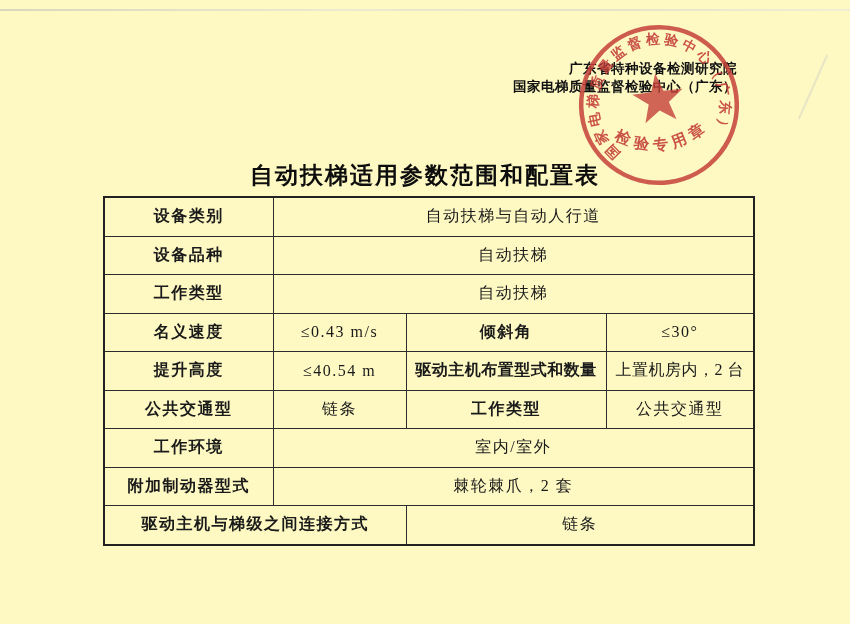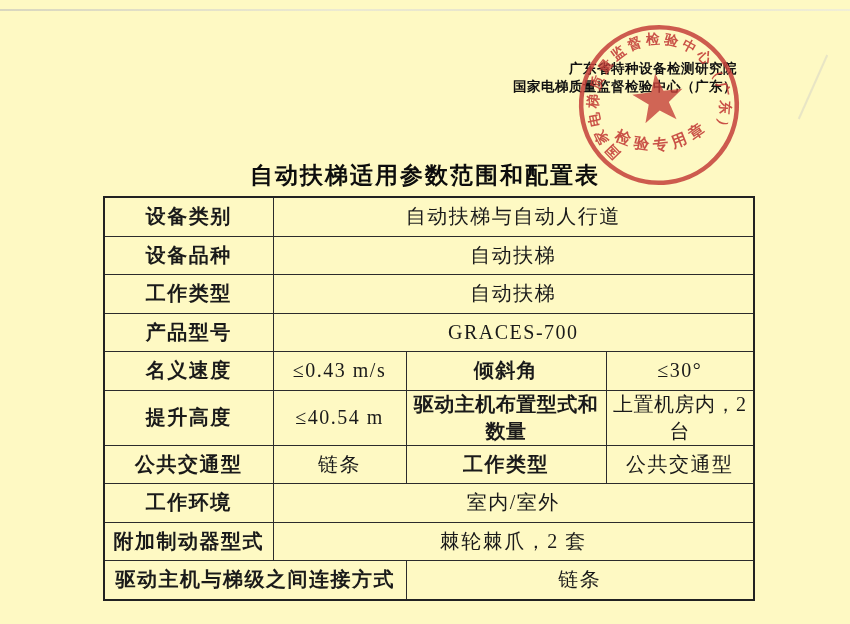--- a/index.html
+++ b/index.html
@@ -13,21 +13,21 @@
     background:#c9c9c9;opacity:.4;transform:rotate(24deg);}
   .header-block{position:absolute;top:60px;right:113px;text-align:right;
     font-size:13.5px;font-weight:600;line-height:18px;color:#111;letter-spacing:.5px;}
   .stamp{position:absolute;left:572px;top:18px;width:174px;height:174px;transform:rotate(-7deg);}
   .doc-title{position:absolute;top:160px;left:0;width:100%;text-align:center;
     font-size:23px;font-weight:700;letter-spacing:2px;color:#0d0d0d;}
   table.param{position:absolute;left:103px;top:196px;width:650px;
     border-collapse:collapse;table-layout:fixed;}
   table.param td{
     border:1.6px solid #2c2c2c;text-align:center;vertical-align:middle;
-    font-size:20px;letter-spacing:1.5px;padding:0;height:37.5px;color:#1a1a1a;}
+    font-size:16px;letter-spacing:1.5px;padding:0;height:37.5px;color:#1a1a1a;}
   table.param{border:2px solid #222;}
   td.lbl{font-weight:700;letter-spacing:1px;}
   td.val{font-weight:400;}
 </style>
 </head>
 <body>
 
 <div class="page">
 
   <div class="scan-top"></div>
@@ -69,24 +69,20 @@
       </tr>
       <tr>
         <td class="lbl">设备品种</td>
         <td class="val" colspan="3">自动扶梯</td>
       </tr>
       <tr>
         <td class="lbl">工作类型</td>
         <td class="val" colspan="3">自动扶梯</td>
       </tr>
       <tr>
-        <td class="lbl">产品型号</td>
-        <td class="val" colspan="3">GRACES-700</td>
-      </tr>
-      <tr>
         <td class="lbl">名义速度</td>
         <td class="val">≤0.43 m/s</td>
         <td class="lbl">倾斜角</td>
         <td class="val">≤30°</td>
       </tr>
       <tr>
         <td class="lbl">提升高度</td>
         <td class="val">≤40.54 m</td>
         <td class="lbl" style="letter-spacing:0.5px">驱动主机布置型式和数量</td>
         <td class="val" style="letter-spacing:0.5px">上置机房内，2 台</td>

